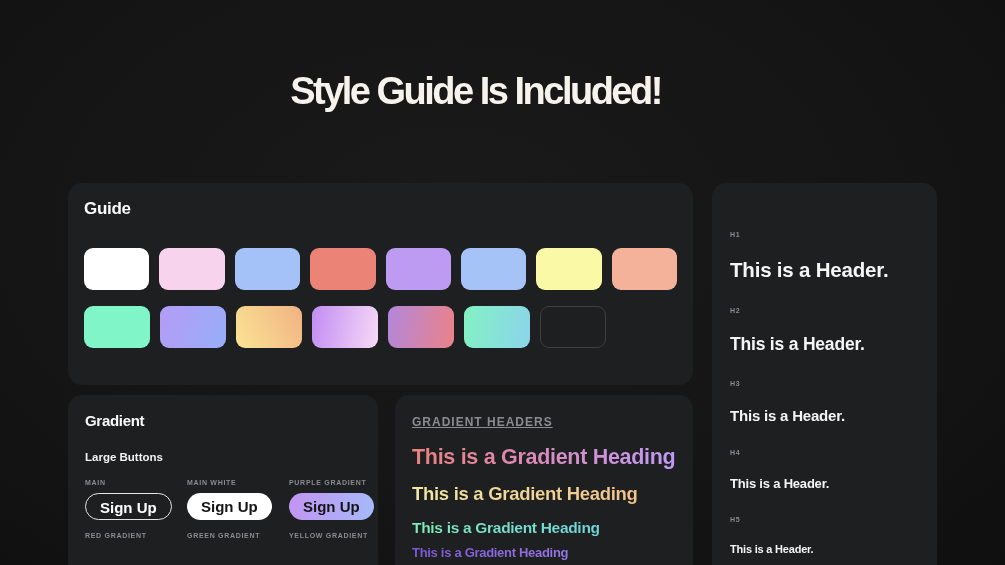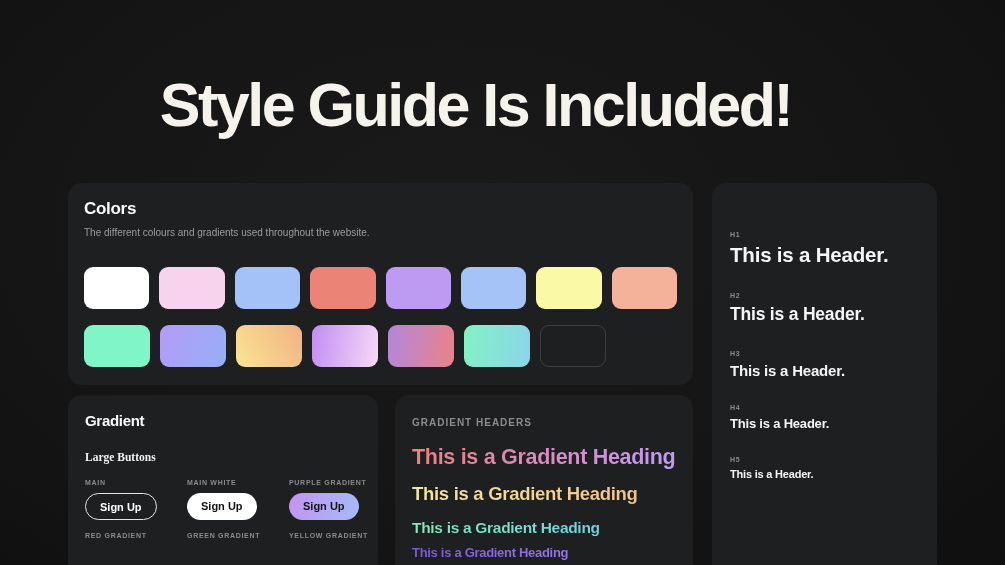--- a/index.html
+++ b/index.html
@@ -9,21 +9,21 @@
     background:#0d0d0d;
     overflow:hidden;
   }
   .page {
     position:relative; width:1005px; height:565px; overflow:hidden;
     background: radial-gradient(ellipse 900px 600px at 45% 40%, #1a1a1a 0%, #141414 55%, #0c0c0c 100%);
   }
   .main-title {
     position:absolute; left:0; top:70px; width:951px;
     text-align:center; color:#f6f2ec;
-    font-size:61px; font-weight:800; letter-spacing:-2.5px;
+    font-size:38px; font-weight:800; letter-spacing:-2.5px;
   }
   .card {
     position:absolute; background:#1e1f20; border-radius:14px; overflow:hidden;
   }
   .card-title { color:#fafafa; font-size:17px; font-weight:700; letter-spacing:-0.3px; }
   .card-sub { color:#9c9c9c; font-size:10px; margin-top:8px; }
   .tiny-label {
     color:#8b8b90; font-size:7px; font-weight:700; letter-spacing:0.7px;
     text-transform:uppercase;
   }
@@ -32,40 +32,40 @@
   .colors-card { left:68px; top:183px; width:625px; height:202px; padding:16px; }
   .swatch-row { display:flex; gap:10px; }
   .swatch-row.r1 { margin-top:29px; }
   .swatch-row.r2 { margin-top:16px; }
   .swatch { width:66px; height:42px; border-radius:9px; }
 
   
   .typography-card { left:712px; top:183px; width:225px; height:412px; padding:18px; }
   .type-sample { margin-top:17px; }
   .type-sample:first-of-type { margin-top:22px; }
-  .type-text { color:#f5f5f5; font-weight:700; margin-top:2px; letter-spacing:-0.2px; }
+  .type-text { color:#f5f5f5; font-weight:700; margin-top:17px; letter-spacing:-0.2px; }
   .t-h1 { font-size:20.5px; }
   .t-h2 { font-size:17.5px; }
   .t-h3 { font-size:15px; }
   .t-h4 { font-size:13px; }
   .t-h5 { font-size:11px; }
 
   
   .buttons-card { left:68px; top:395px; width:310px; height:240px; padding:17px; }
   .buttons-card .card-title { font-size:15px; }
-  .section-label { color:#f2f2f2; font-size:11.5px; font-weight:700; margin-top:22px;font-family:Liberation Serif, serif; }
+  .section-label { color:#f2f2f2; font-size:11.5px; font-weight:700; margin-top:22px; }
   .btn-grid {
     display:grid; grid-template-columns:102px 102px 102px;
     margin-top:16px; row-gap:12px;
   }
   .btn-cell .tiny-label { display:block; margin-bottom:7px; }
   .pill-btn {
     display:inline-block; min-width:60px; height:27px; padding:0 14px;
     border:none; border-radius:14px; font-family:inherit;
-    font-size:11px; font-weight:700; line-height:27px; text-align:left;
+    font-size:15px; font-weight:700; line-height:27px; text-align:left;
     cursor:pointer;
   }
 
   
   .gradient-card { left:395px; top:395px; width:298px; height:240px; padding:17px; }
   .grad-heading {
     font-weight:700; letter-spacing:-0.3px;
     -webkit-background-clip:text; background-clip:text;
     color:transparent; -webkit-text-fill-color:transparent;
     width:fit-content;
@@ -76,22 +76,21 @@
   .g4 { font-size:13px;   margin-top:8px; }
 </style>
 </head>
 <body>
 
 <div class="page">
 
   <h1 class="main-title">Style Guide Is Included!</h1>
 
   <section class="card colors-card">
-    <h2 class="card-title">Colors</h2>
-    <p class="card-sub">The different colours and gradients used throughout the website.</p>
+    <h2 class="card-title">Guide</h2>
     <div class="swatch-row r1">
       <div class="swatch" style="background:#FFFFFF"></div>
       <div class="swatch" style="background:#F8D3EE"></div>
       <div class="swatch" style="background:#A4C2F7"></div>
       <div class="swatch" style="background:#EB8377"></div>
       <div class="swatch" style="background:#BD9BF3"></div>
       <div class="swatch" style="background:#A6C3F8"></div>
       <div class="swatch" style="background:#FAF9A5"></div>
       <div class="swatch" style="background:#F4B29B"></div>
     </div>
@@ -159,21 +158,21 @@
 
       </div>
       <div class="btn-cell">
         <span class="tiny-label">YELLOW GRADIENT</span>
 
       </div>
     </div>
   </section>
 
   <section class="card gradient-card">
-    <span class="tiny-label" style="font-size:10px;letter-spacing:1px;">GRADIENT HEADERS</span>
+    <span class="tiny-label" style="font-size:12px;letter-spacing:1px;text-decoration:underline;">GRADIENT HEADERS</span>
     <div class="grad-heading g1" style="background-image:linear-gradient(90deg,#EA817C,#DA8BC0,#C09AF5)">This is a Gradient Heading</div>
     <div class="grad-heading g2" style="background-image:linear-gradient(90deg,#EFE8A2,#F3C28C)">This is a Gradient Heading</div>
     <div class="grad-heading g3" style="background-image:linear-gradient(90deg,#7FEDB8,#6FD4DE)">This is a Gradient Heading</div>
     <div class="grad-heading g4" style="background-image:linear-gradient(90deg,#7C58D6,#9777E5)">This is a Gradient Heading</div>
     
   </section>
 
 </div>
 
 </body></html>

